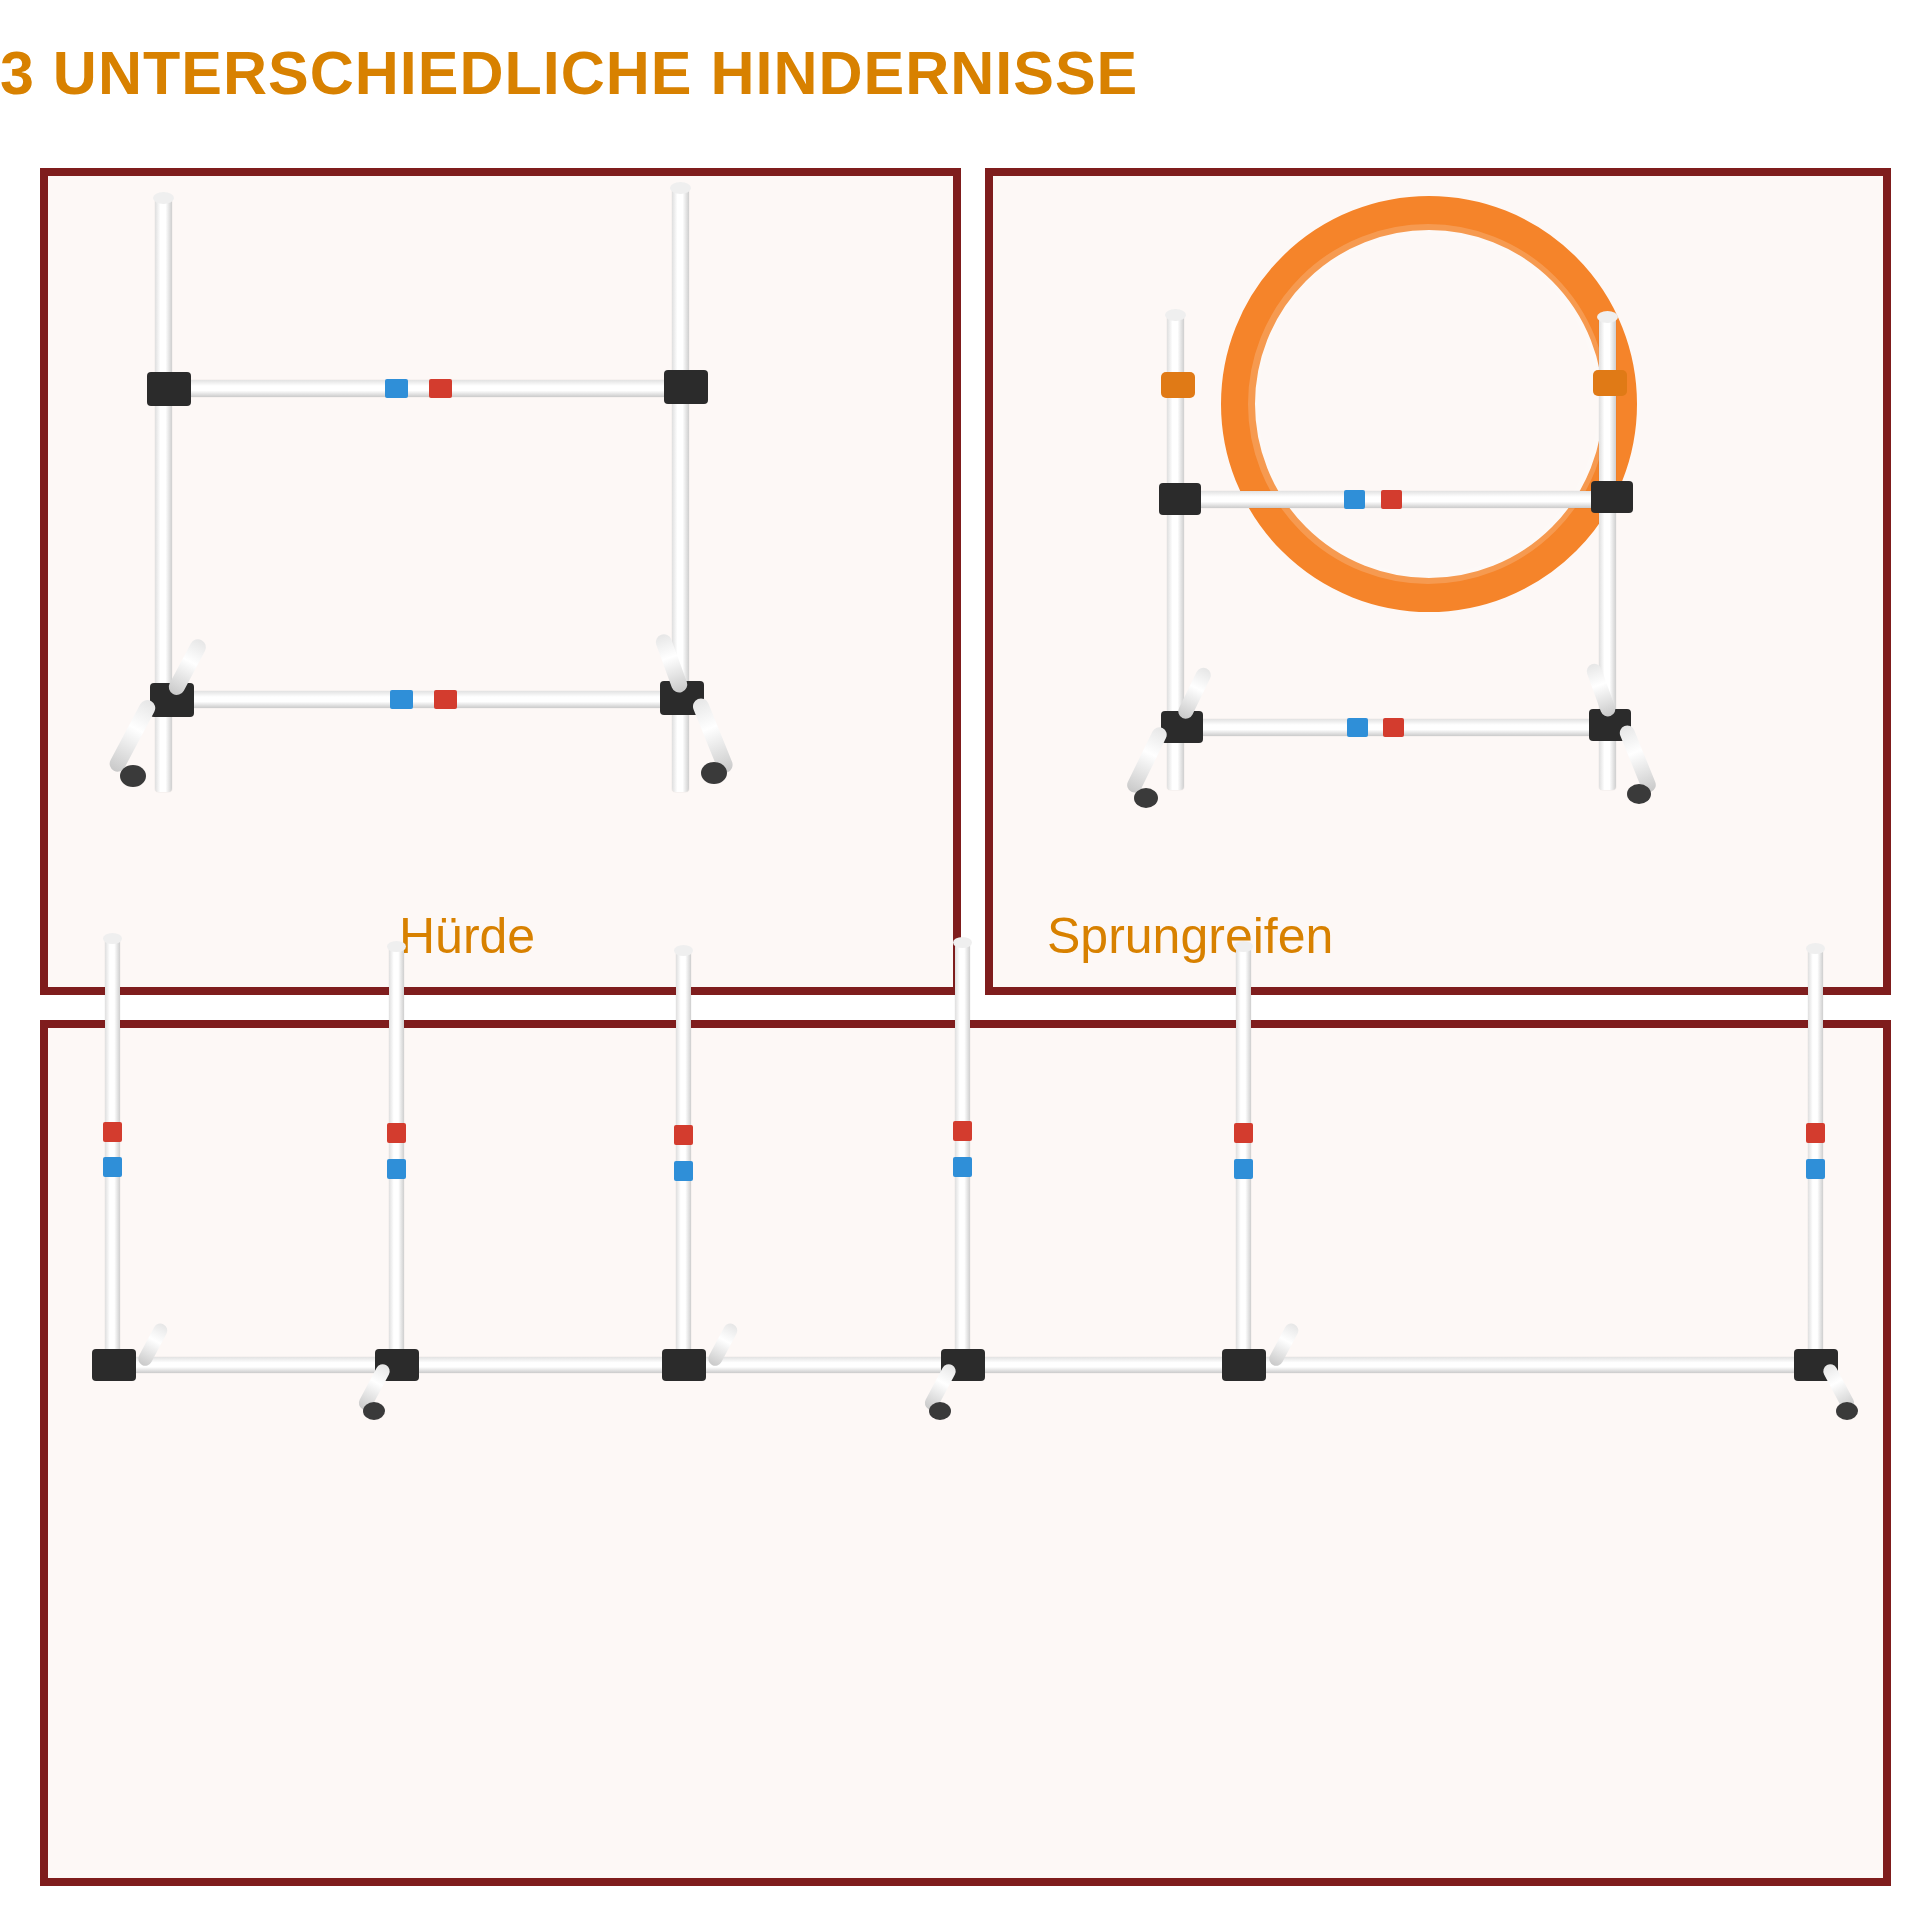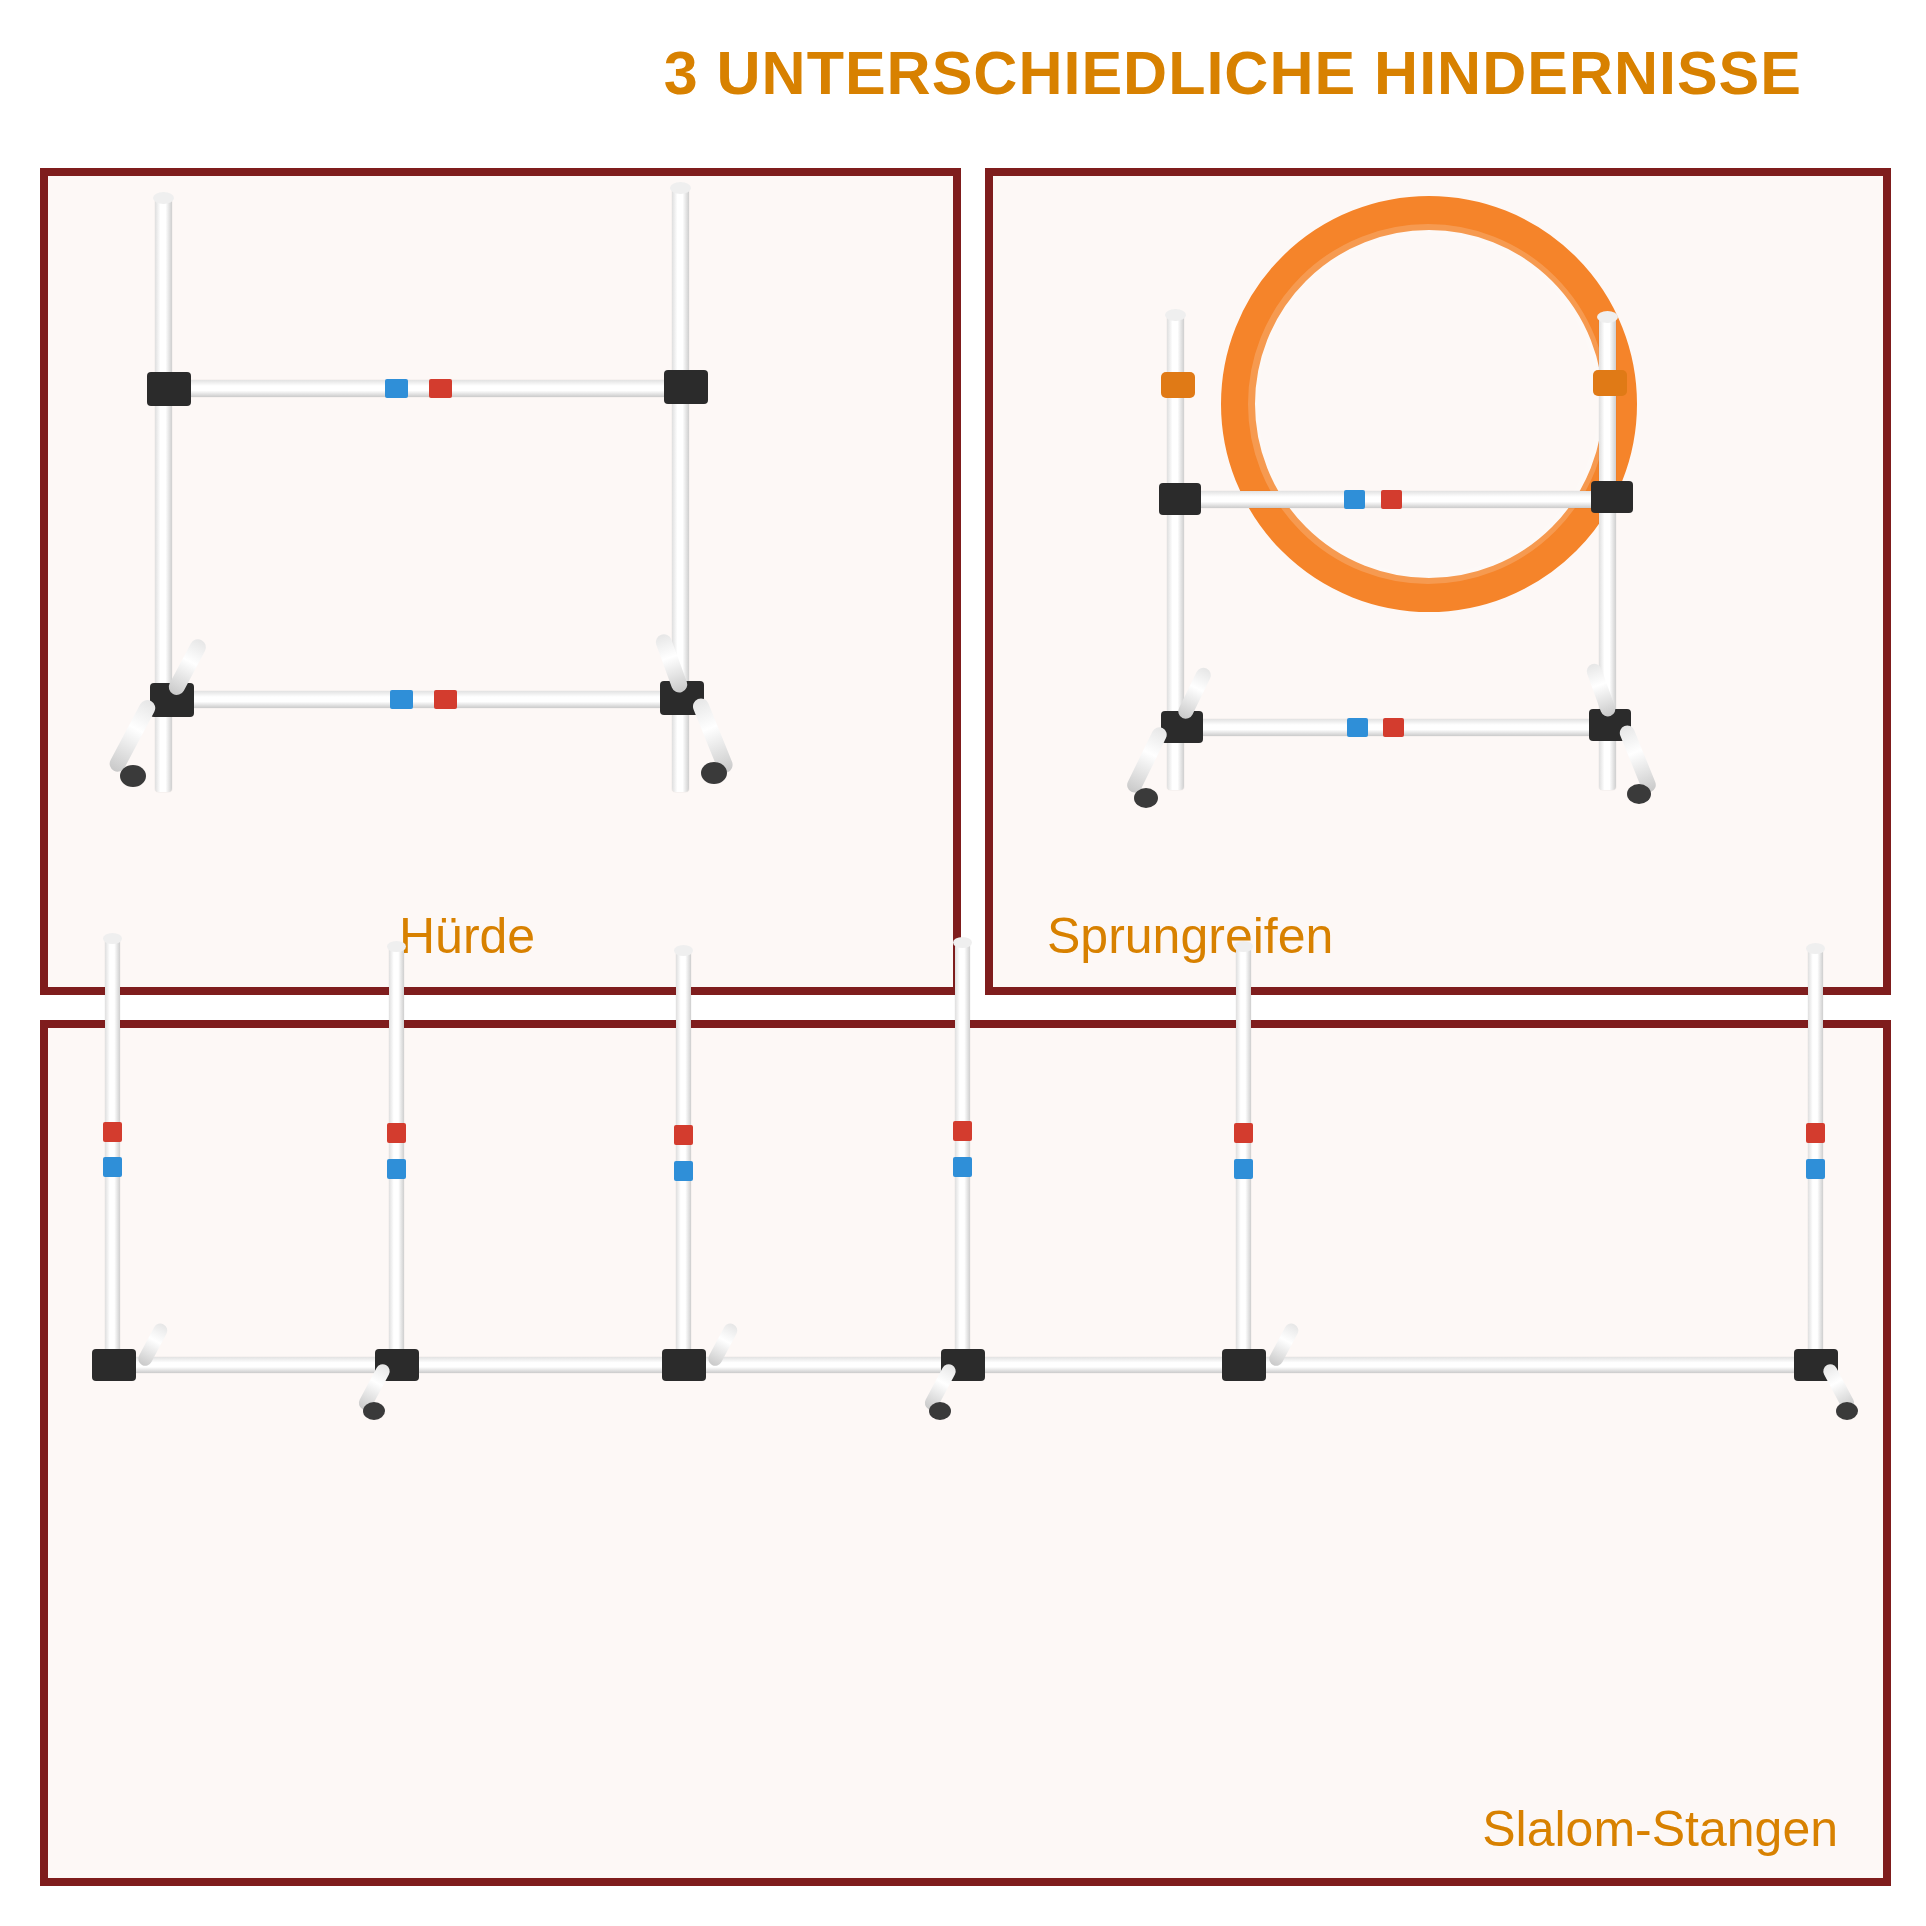--- a/index.html
+++ b/index.html
@@ -19,21 +19,21 @@
     height: 1927px;
     background: #ffffff;
   }
 
   
   .title {
     position: absolute;
     top: 38px;
     left: 0;
     width: 1802px;
-    text-align: right;
+    text-align: left;
     font-size: 61px;
     font-weight: bold;
     letter-spacing: 1px;
     color: #d88100;
     white-space: nowrap;
   }
 
   
   .panel {
     position: absolute;
@@ -234,17 +234,16 @@
     <div class="foot" style="left:1218px; top:291px; width:14px; height:46px; transform:rotate(28deg); transform-origin:50% 100%;"></div>
 
     <div class="pole" style="left:1760px; top:-79px; width:15px; height:418px;"></div>
     <div class="pole-cap" style="left:1758px; top:-85px; width:19px; height:11px;"></div>
     <div class="mark-red" style="left:1758px; top:95px; width:19px; height:20px;"></div>
     <div class="mark-blue" style="left:1758px; top:131px; width:19px; height:20px;"></div>
     <div class="clip" style="left:1746px; top:321px; width:44px; height:32px;"></div>
     <div class="foot" style="left:1772px; top:337px; width:14px; height:50px; transform:rotate(-28deg); transform-origin:50% 0%;"></div>
     <div class="foot-tip" style="left:1788px; top:374px; width:22px; height:18px;"></div>
 
-    <div class="panel-caption" id="caption-slalom">Slalom-Stangen</div>
   </div>
 
 </div>
 
 
 </body></html>

